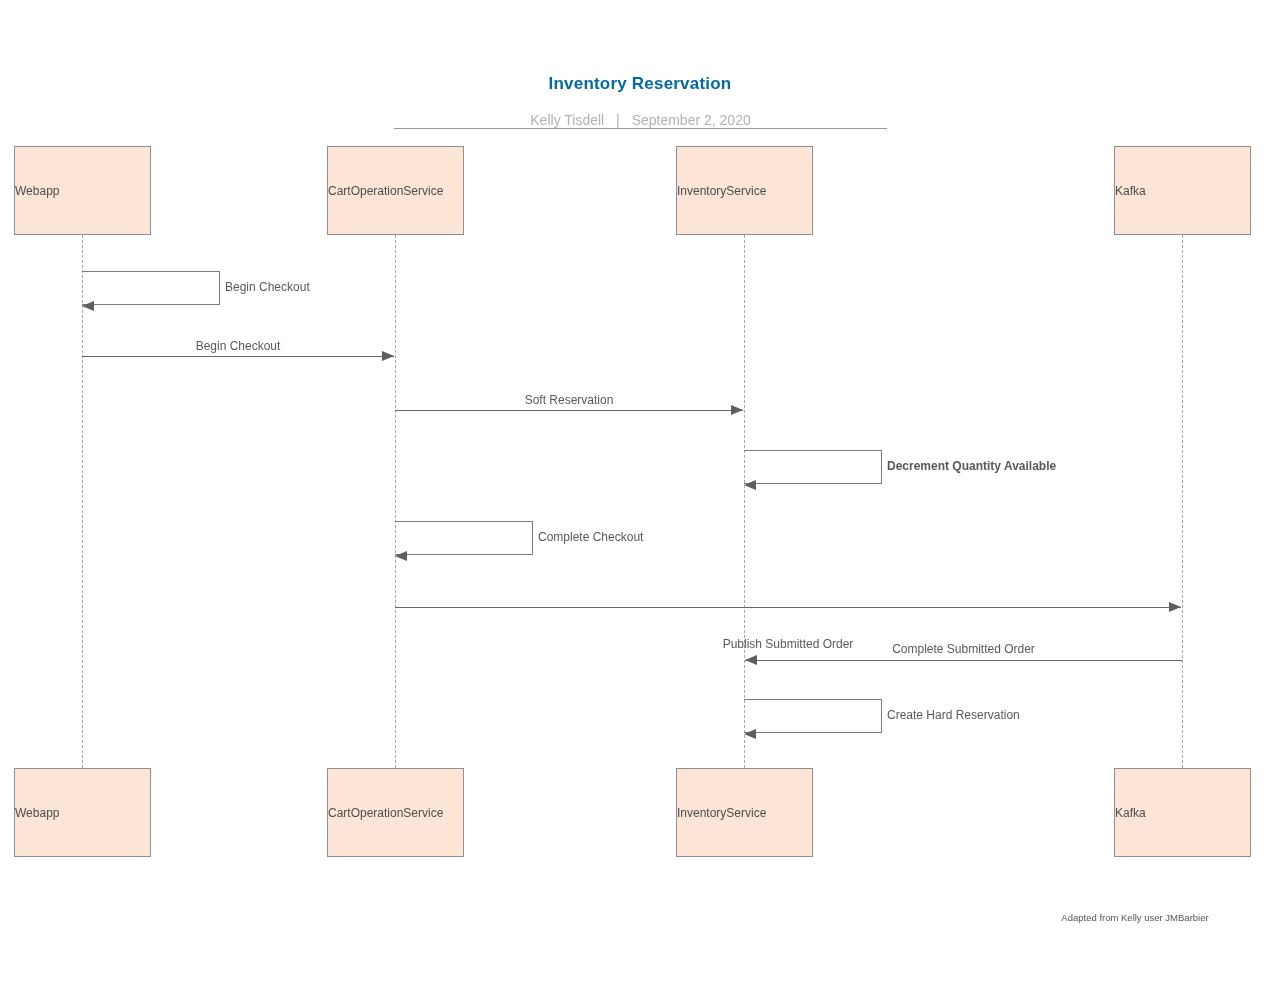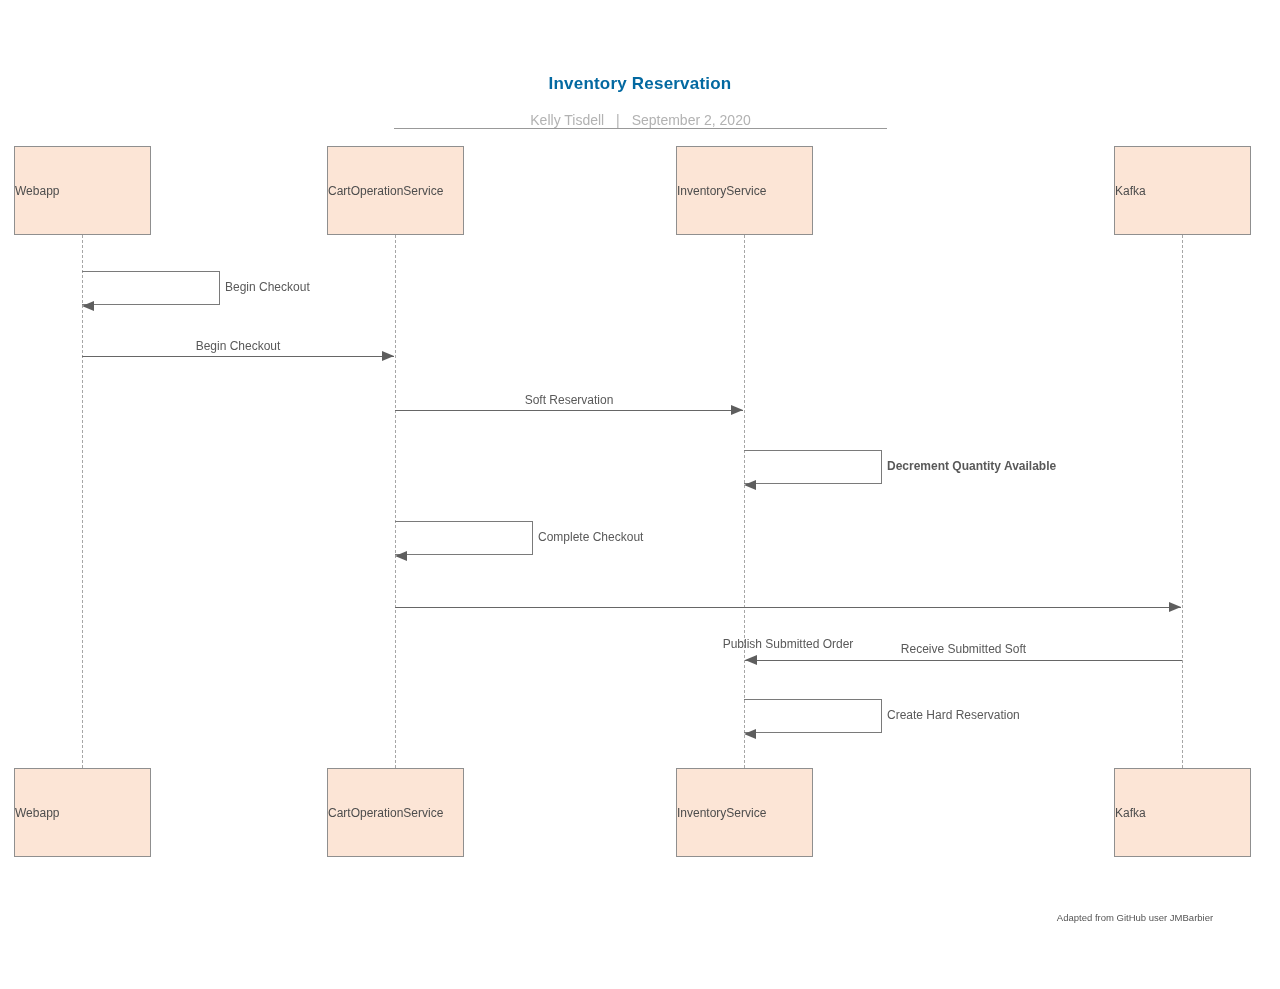--- a/index.html
+++ b/index.html
@@ -174,35 +174,35 @@
   <div class="self-label" style="left:538px;top:521px;">Complete Checkout</div>
 
   <div class="msg-line" style="left:395px;top:607px;width:786px;">
     <span class="arrowhead-right"></span>
   </div>
   <div class="msg-label centered" style="left:395px;top:589px;width:786px;margin-top:48px;">Publish Submitted Order</div>
 
   <div class="msg-line" style="left:745px;top:660px;width:437px;">
     <span class="arrowhead-left"></span>
   </div>
-  <div class="msg-label centered" style="left:745px;top:642px;width:437px;">Receive Submitted Soft</div>
+  <div class="msg-label centered" style="left:745px;top:642px;width:437px;">Complete Submitted Order</div>
 
   <div class="self-msg" style="left:744px;top:699px;">
     <span class="arrowhead-left"></span>
   </div>
   <div class="self-label" style="left:887px;top:699px;">Create Hard Reservation</div>
 
   <div class="actor-box" style="left:14px;top:768px;">
       <span>Webapp</span>
     </div>
   <div class="actor-box" style="left:327px;top:768px;">
       <span>CartOperationService</span>
     </div>
   <div class="actor-box" style="left:676px;top:768px;">
       <span>InventoryService</span>
     </div>
   <div class="actor-box" style="left:1114px;top:768px;">
       <span>Kafka</span>
     </div>
 
-  <div class="attribution">Adapted from GitHub user JMBarbier</div>
+  <div class="attribution">Adapted from Kelly user JMBarbier</div>
 
 </div>
 
 </body></html>

